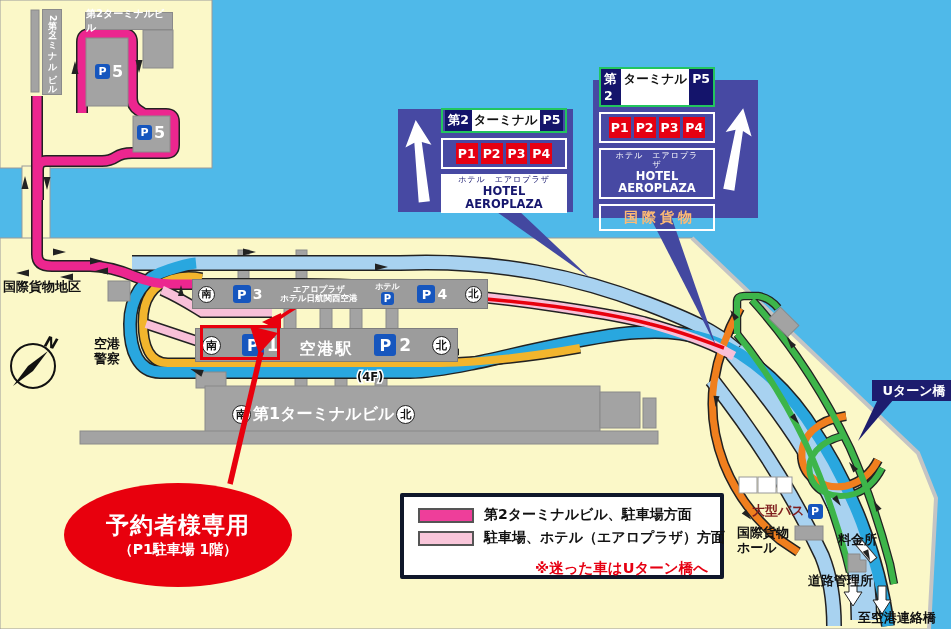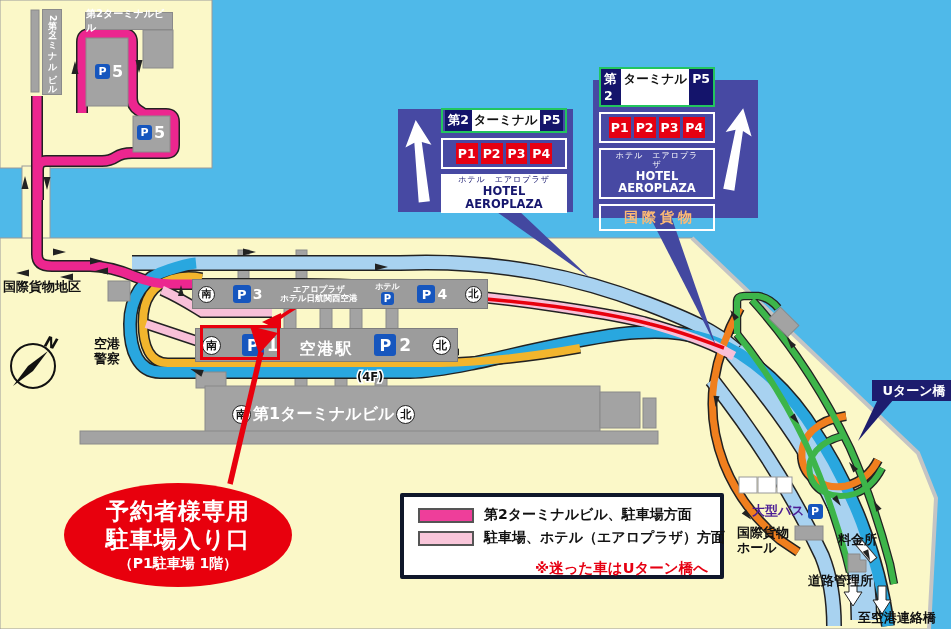--- a/index.html
+++ b/index.html
@@ -369,21 +369,21 @@
 
 <div class="lbl" style="left:3px;top:280px;font-size:13px;">国際貨物地区</div>
 <div class="lbl" style="left:94px;top:303px;font-size:13px;margin-top:34px;">
   <span style="display:block;">空港</span>
   <span style="display:block;">警察</span>
 </div>
 
 <div class="uturn">Uターン橋</div>
 
 <div class="abs" style="left:752px;top:502px;display:flex;align-items:center;gap:3px;z-index:2;">
-  <span style="font-size:13px;font-weight:bold;color:#4c1d95;">大型バス</span>
+  <span style="font-size:13px;font-weight:bold;color:#7f1d1d;">大型バス</span>
   <span class="pico p15">P</span>
 </div>
 
 <div class="lbl" style="left:737px;top:526px;font-size:13px;">
   <span style="display:block;">国際貨物</span>
   <span style="display:block;">ホール</span>
 </div>
 <div class="lbl" style="left:838px;top:533px;font-size:13px;">料金所</div>
 <div class="lbl" style="left:808px;top:574px;font-size:13px;">道路管理所</div>
 <div class="lbl" style="left:858px;top:611px;font-size:13px;">至空港連絡橋</div>
@@ -395,21 +395,20 @@
   </div>
   <div class="lrow">
     <span class="swatch" style="background:#F9C6DA;"></span>
     <span class="ltext">駐車場、ホテル（エアロプラザ）方面</span>
   </div>
   <div class="lnote">※迷った車はUターン橋へ</div>
 </div>
 
 <div class="resv">
   <span class="big">予約者様専用</span>
-  <span class="big">駐車場入り口</span>
   <span class="small">（P1駐車場 1階）</span>
 </div>
 
 <svg class="overlay-svg" width="951" height="629" viewBox="0 0 951 629">
   <line x1="230" y1="484" x2="261" y2="352" stroke="#E8000D" stroke-width="5.5"></line>
   <polygon points="250,326 278,333 259,354" fill="#E8000D"></polygon>
 </svg>
 
 </div>
 

